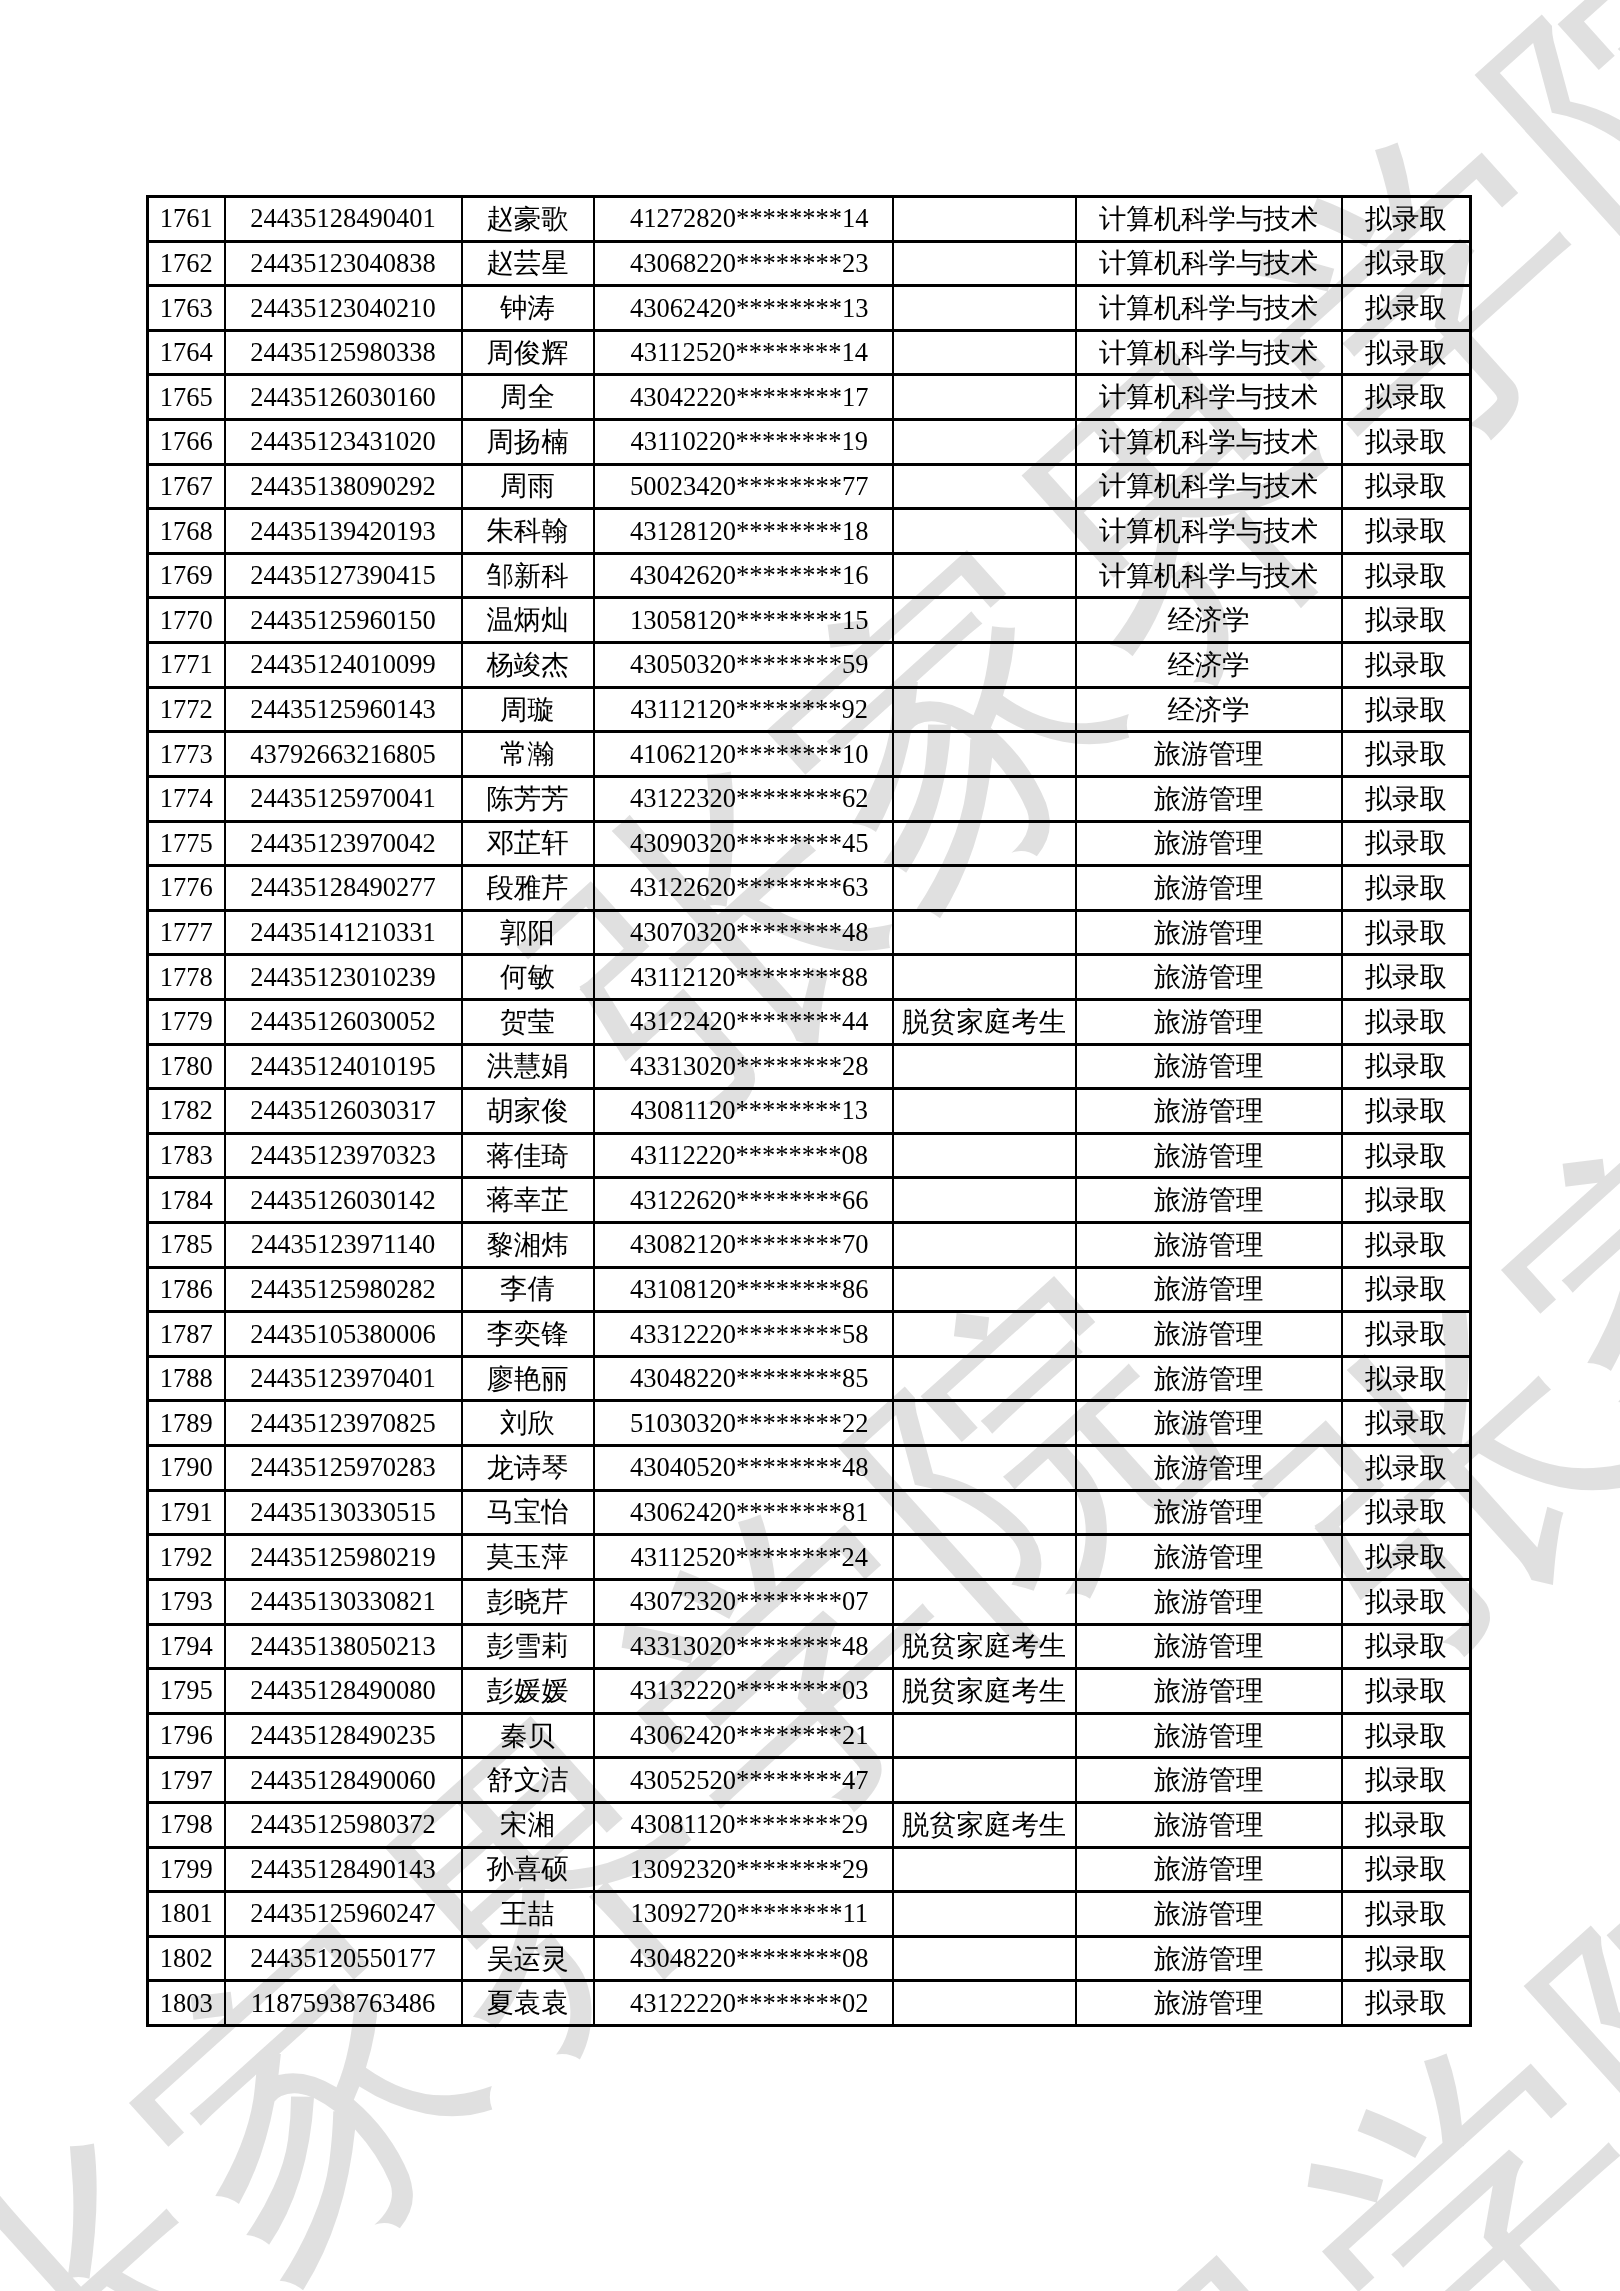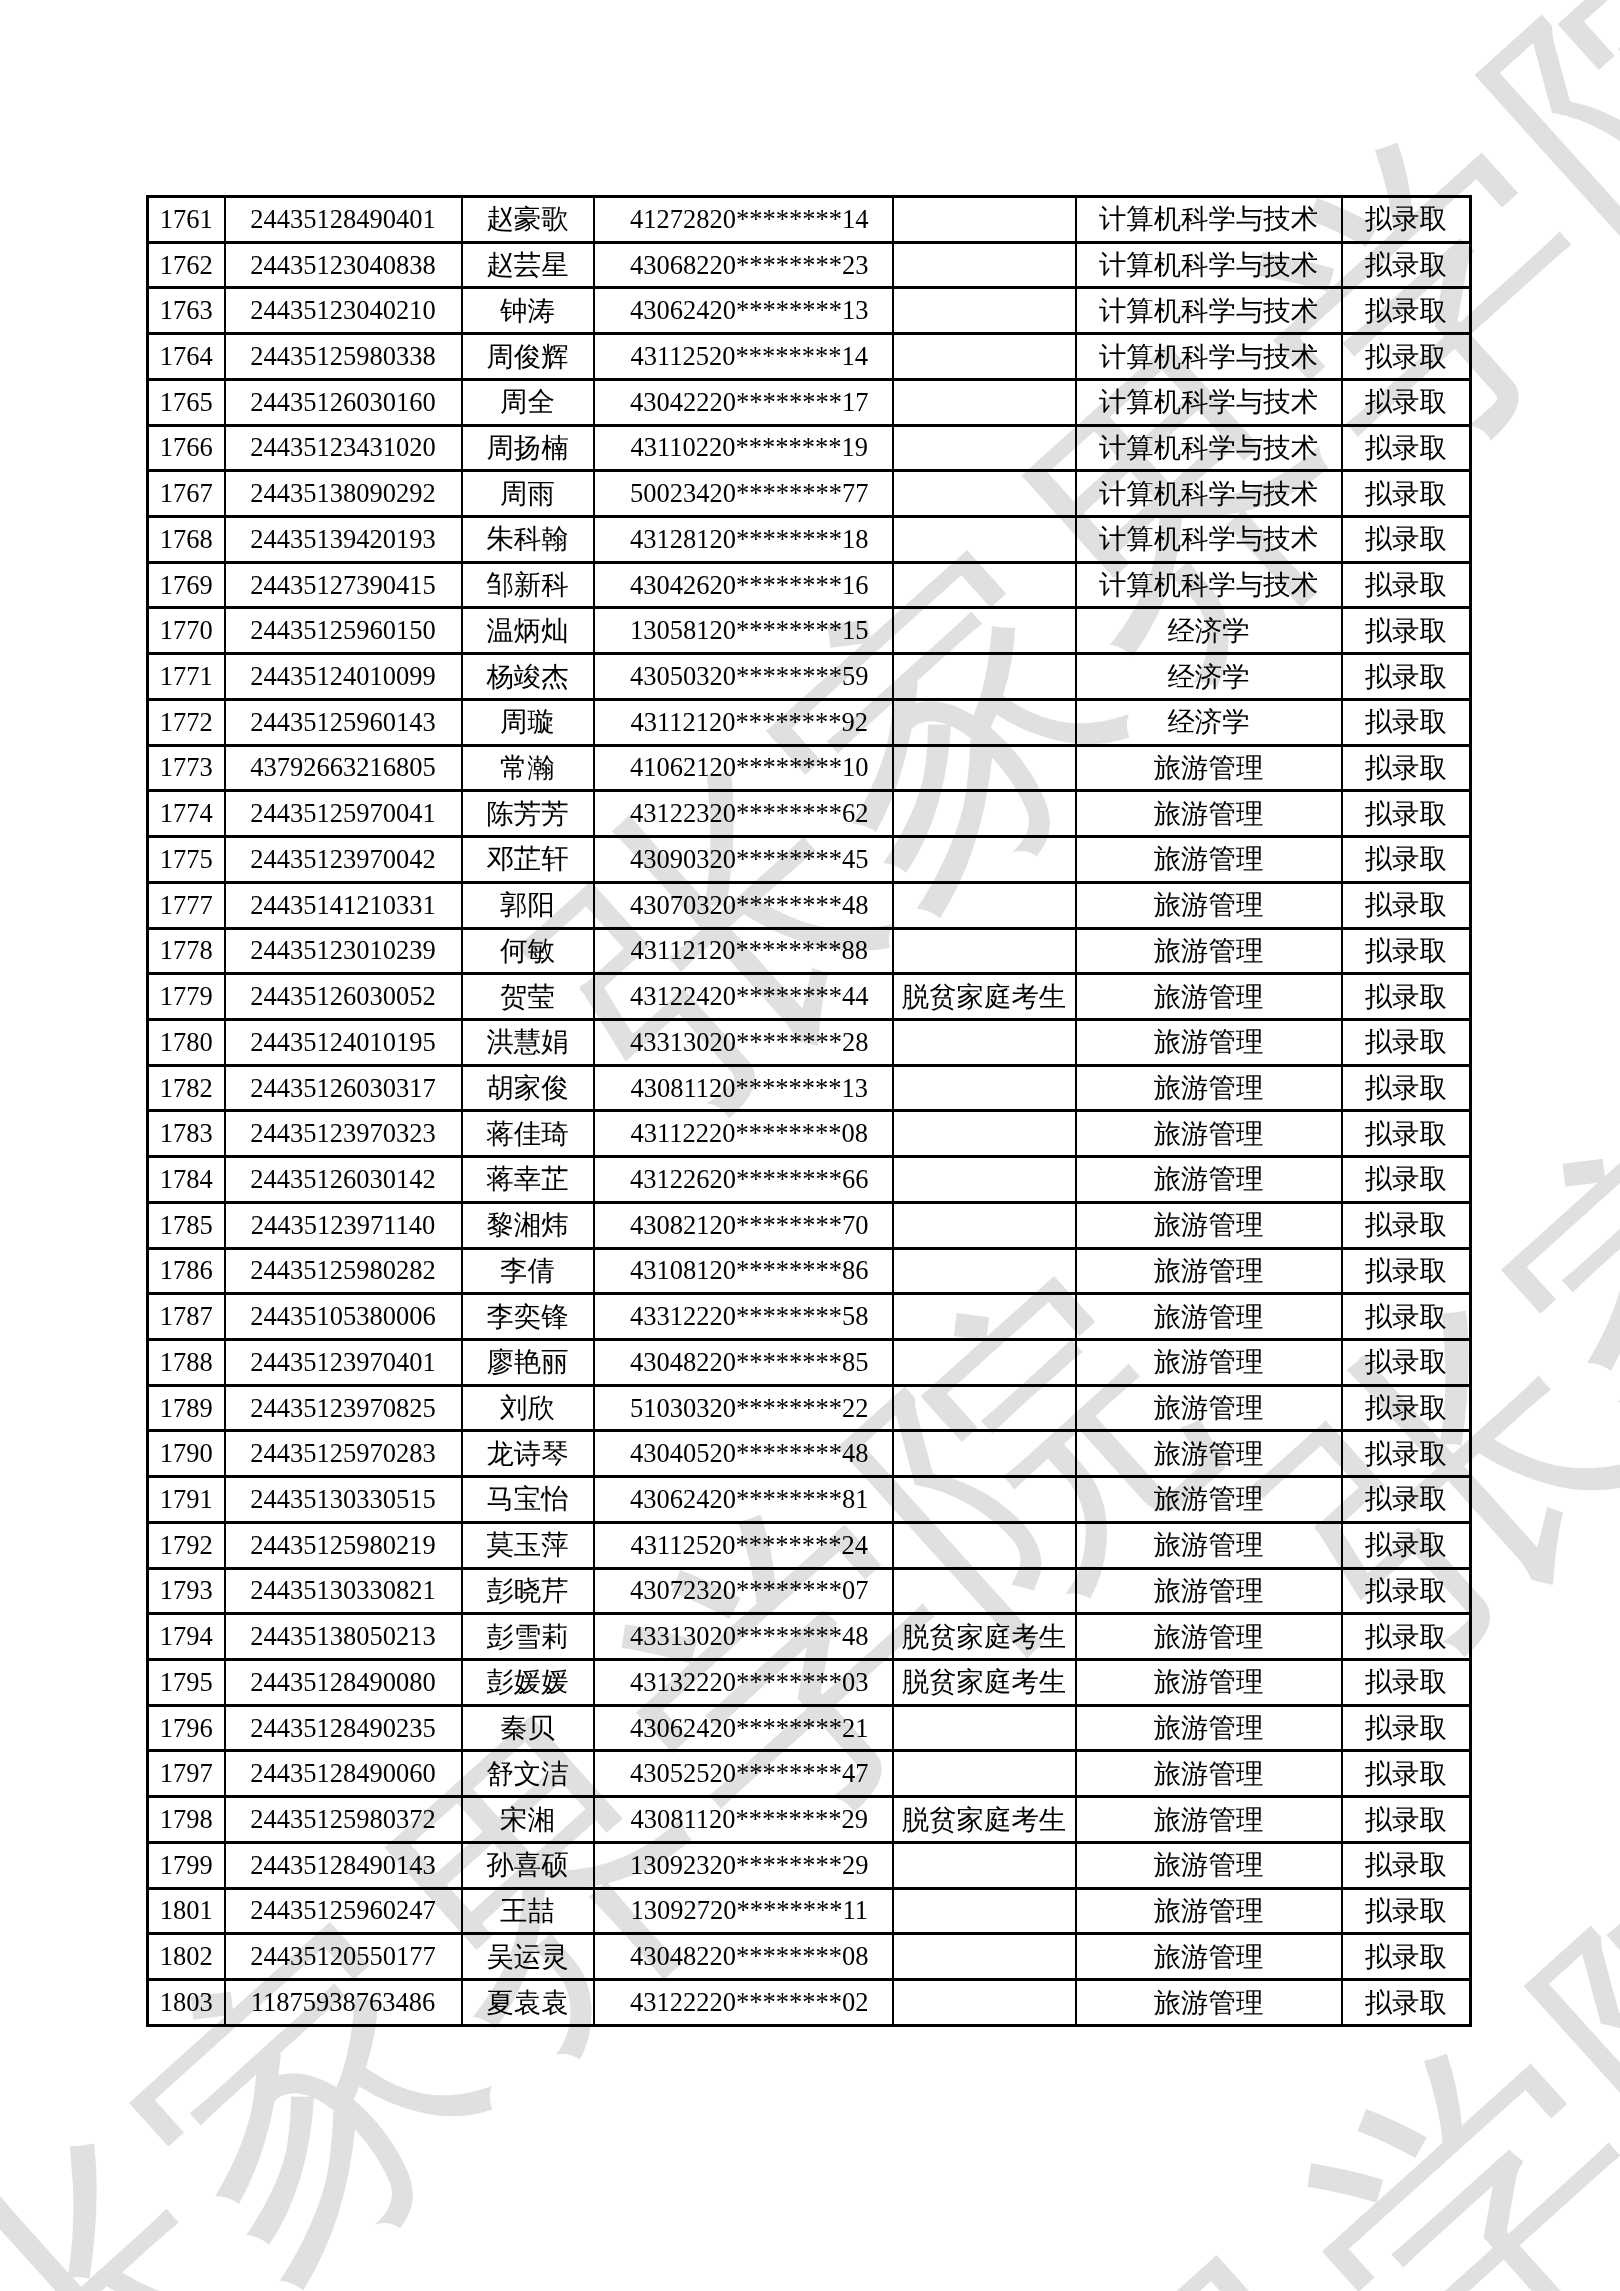--- a/index.html
+++ b/index.html
@@ -221,20 +221,29 @@
       <tr>
         <td class="c0">1775</td>
         <td class="c1">24435123970042</td>
         <td class="c2">邓芷轩</td>
         <td class="c3">43090320********45</td>
         <td class="c4"></td>
         <td class="c5">旅游管理</td>
         <td class="c6">拟录取</td>
       </tr>
       <tr>
+        <td class="c0">1776</td>
+        <td class="c1">24435128490277</td>
+        <td class="c2">段雅芹</td>
+        <td class="c3">43122620********63</td>
+        <td class="c4"></td>
+        <td class="c5">旅游管理</td>
+        <td class="c6">拟录取</td>
+      </tr>
+      <tr>
         <td class="c0">1777</td>
         <td class="c1">24435141210331</td>
         <td class="c2">郭阳</td>
         <td class="c3">43070320********48</td>
         <td class="c4"></td>
         <td class="c5">旅游管理</td>
         <td class="c6">拟录取</td>
       </tr>
       <tr>
         <td class="c0">1778</td>

